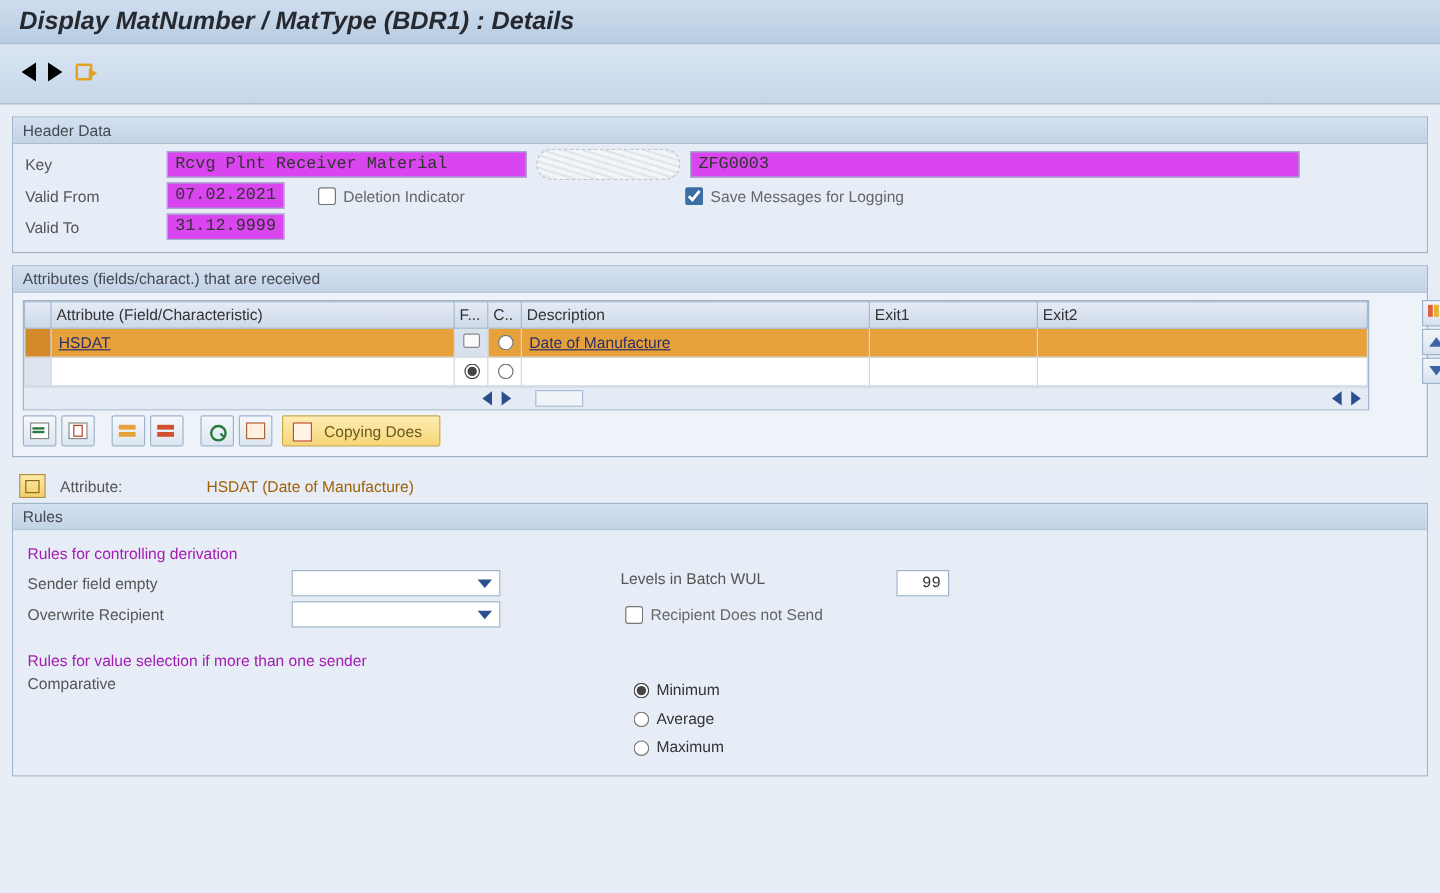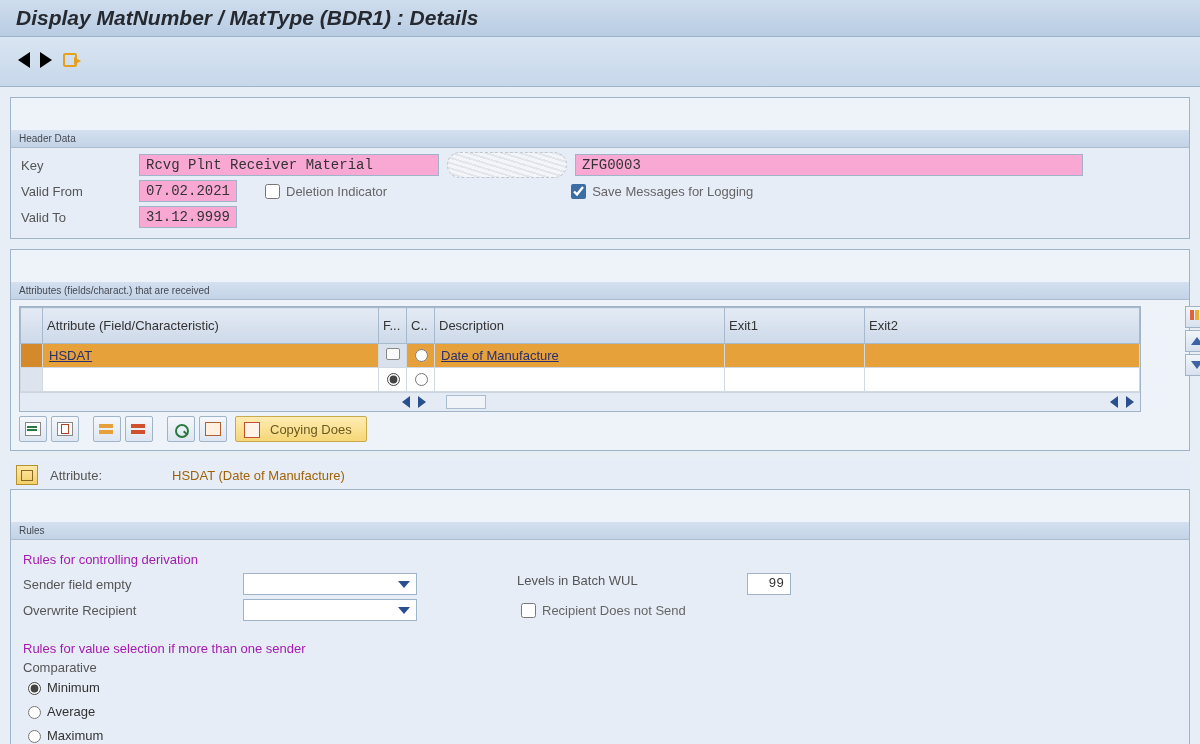--- a/index.html
+++ b/index.html
@@ -56,55 +56,54 @@
   
   .main { padding: 10px 10px 0 10px; }
   .panel {
     border: 1px solid #9fb3c9;
     background: #eef3fa;
     margin-bottom: 10px;
   }
   .panel > .panel-title {
     background: linear-gradient(#d3e0f0, #c3d3e6);
     padding: 3px 8px;
-    font-size: 10px;
+    font-size: 13px;
     color: #454952;
     border-bottom: 1px solid #a9bcd0;
-    margin-top: 32px;
   }
   .panel-body { padding: 4px 8px 8px 8px; background:#e6edf6; }
 
   
   .form-row { display:flex; align-items:center; height:26px; }
   .form-label {
     width: 120px; color:#555; padding-left:2px;
   }
   .text-field {
-    height:22px; background:#f9a8d4; border:1px solid #9fb3c9;
+    height:22px; background:#d946ef; border:1px solid #9fb3c9;
     padding:2px 6px; font-family:'Courier New', monospace; font-size:14px;
     color:#333; display:inline-flex; align-items:center;
   }
   .key-field { width:300px; }
   .key-field2 { width:508px; margin-left:132px; }
   .date-field { width:98px;text-align:right; }
   .chk { display:inline-flex; align-items:center; margin-left:24px; color:#666; }
   .chk input { margin-right:6px; width:15px; height:15px; accent-color:#3a6ea5; }
 
   
   .grid-wrap { padding:6px 8px 0 8px; }
   .grid-outer { position:relative; }
   .grid {
     border:1px solid #9fb3c9; background:#fff;
   }
   .grid table { border-collapse:collapse; width:100%; }
   .grid th {
     background: linear-gradient(#e4ebf4, #cdd9e9);
     border:1px solid #a6b9cd;
     padding:3px 4px; text-align:left; font-weight:normal; color:#333;
-    font-size:13px; height:36px;margin-top:40px;
+    font-size:13px; height:22px;margin-top:40px;
   }
   .grid td {
     border:1px solid #d0d8e2; padding:0; height:24px;
   }
   .row-selected td { background:#e7a13a; }
   .cell-inner { padding:2px 6px; }
   .row-selected .cell-inner a { color:#2a2f6d; text-decoration:underline; }
   .radio-cell { text-align:center; }
   .radio-cell input { accent-color:#444; }
   td.match-btn {
@@ -399,21 +398,21 @@
         <div class="right-col">
           <label class="chk" style="margin-left:0;">
             <input type="checkbox" style="">
             <span>Recipient Does not Send</span>
           </label>
         </div>
       </div>
 
       <div class="rules-h" style="margin-top:18px;">Rules for value selection if more than one sender</div>
 
-      <div class="rules-row" style="align-items:flex-start; height:auto;flex-direction:column;">
+      <div class="rules-row" style="align-items:flex-start; height:auto;">
         <div class="rules-label" style="width:500px;">Comparative</div>
         <div>
           <div class="radio-row">
             <input type="radio" name="cmp" checked="" style="">
             <span>Minimum</span>
           </div>
           <div class="radio-row">
             <input type="radio" name="cmp" style="">
             <span>Average</span>
           </div>

